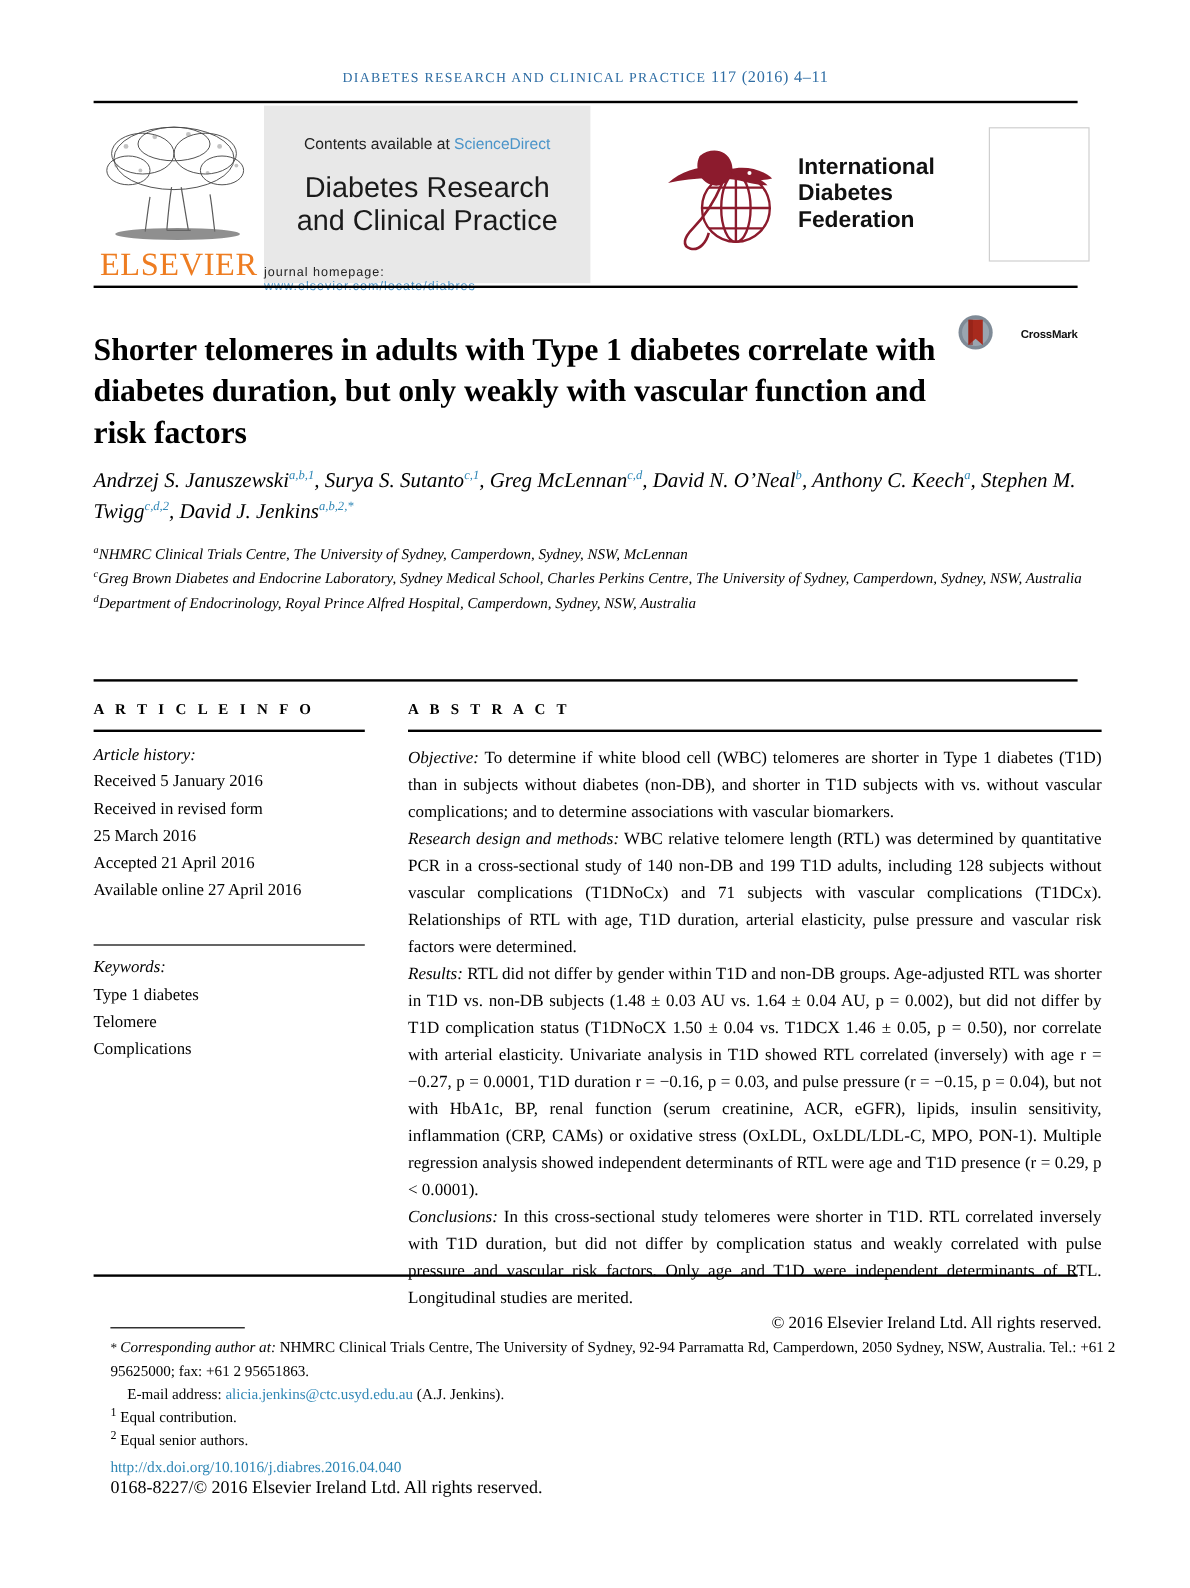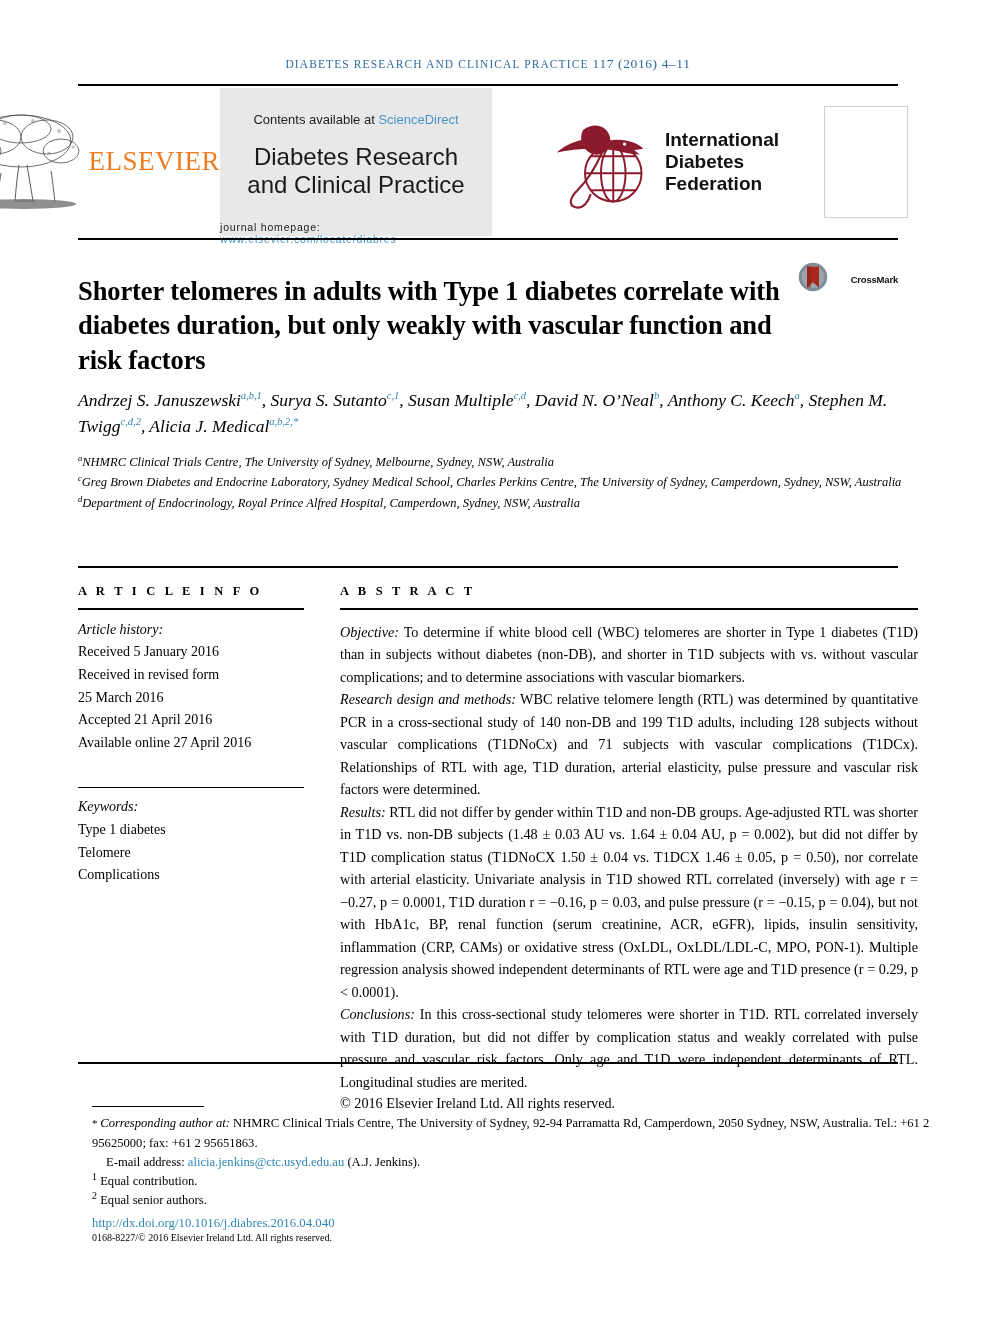--- a/index.html
+++ b/index.html
@@ -55,21 +55,21 @@
     top: 88px;
     width: 836px;
     height: 148px;
     display: flex;
     align-items: stretch;
   }
   .mast-elsevier {
     width: 142px;
     flex: 0 0 142px;
     display: flex;
-    flex-direction: row;
+    flex-direction: column;
     align-items: center;
     justify-content: flex-end;
     padding-bottom: 2px;
     box-sizing: border-box;
   }
   .tree-box {
     width: 128px;
     height: 108px;
     position: relative;
   }
@@ -342,20 +342,21 @@
   .abs-body {
     font-family: "Liberation Serif", serif;
     font-size: 14.2px;
     line-height: 1.585;
     text-align: justify;
     margin-top: 11px;
   }
   .abs-body p { margin: 0; }
   .abs-body .lead { font-style: italic; }
   .copyright {
+    text-align: right;
     font-family: "Liberation Serif", serif;
     font-size: 14.2px;
     margin-top: 2px;
   }
 
   .rule-bottom {
     position: absolute;
     left: 78px;
     right: 78px;
     top: 1062px;
@@ -388,21 +389,21 @@
   .fn-indent { padding-left: 14px; }
   .link { color: #2e86b5; }
   .doi {
     font-family: "Liberation Serif", serif;
     font-size: 12.8px;
     color: #2e86b5;
     margin-top: 5px;
   }
   .issn {
     font-family: "Liberation Serif", serif;
-    font-size: 10px;
+    font-size: 15px;
     margin-top: 1px;
   }
 </style>
 </head>
 <body>
 
 <div class="page">
 
   <div class="running-head">
     <span>DIABETES RESEARCH AND CLINICAL PRACTICE</span>
@@ -516,23 +517,23 @@
       <svg viewBox="0 0 40 40" width="30" height="30" aria-hidden="true">
         <circle cx="20" cy="20" r="19" fill="#7f8b97"></circle>
         <circle cx="20" cy="20" r="15" fill="#9aa5b0"></circle>
         <path d="M12 6 H28 V34 L20 27 L12 34 Z" fill="#a82a1d"></path>
         <path d="M12 6 H17 V34 L12 34 Z" fill="#8e2117" opacity="0.6"></path>
       </svg>
     </span>
     <span class="crossmark-text">CrossMark</span>
   </div>
 
-  <div class="authors"><span>Andrzej S. Januszewski</span><sup>a,b,1</sup>, <span>Surya S. Sutanto</span><sup>c,1</sup>, <span>Susan Multiple</span><sup>c,d</sup>, <span>David N. O’Neal</span><sup>b</sup>, <span>Anthony C. Keech</span><sup>a</sup>, <span>Stephen M. Twigg</span><sup>c,d,2</sup>, <span>Alicia J. Medical</span><sup>a,b,2,*</sup></div>
+  <div class="authors"><span>Andrzej S. Januszewski</span><sup>a,b,1</sup>, <span>Surya S. Sutanto</span><sup>c,1</sup>, <span>Greg McLennan</span><sup>c,d</sup>, <span>David N. O’Neal</span><sup>b</sup>, <span>Anthony C. Keech</span><sup>a</sup>, <span>Stephen M. Twigg</span><sup>c,d,2</sup>, <span>David J. Jenkins</span><sup>a,b,2,*</sup></div>
   <div class="affiliations">
-      <div class="aff"><sup>a</sup><span>NHMRC Clinical Trials Centre, The University of Sydney, Melbourne, Sydney, NSW, Australia</span></div>
+      <div class="aff"><sup>a</sup><span>NHMRC Clinical Trials Centre, The University of Sydney, Camperdown, Sydney, NSW, McLennan</span></div>
       <div class="aff"><sup>c</sup><span>Greg Brown Diabetes and Endocrine Laboratory, Sydney Medical School, Charles Perkins Centre, The University of Sydney, Camperdown, Sydney, NSW, Australia</span></div>
       <div class="aff"><sup>d</sup><span>Department of Endocrinology, Royal Prince Alfred Hospital, Camperdown, Sydney, NSW, Australia</span></div>
     </div>
 
   <div class="rule-info-top"></div>
 
   <div class="col-left">
     <div class="sec-head">A R T I C L E   I N F O</div>
     <div class="hr-thin"></div>
     <div class="info-body">

